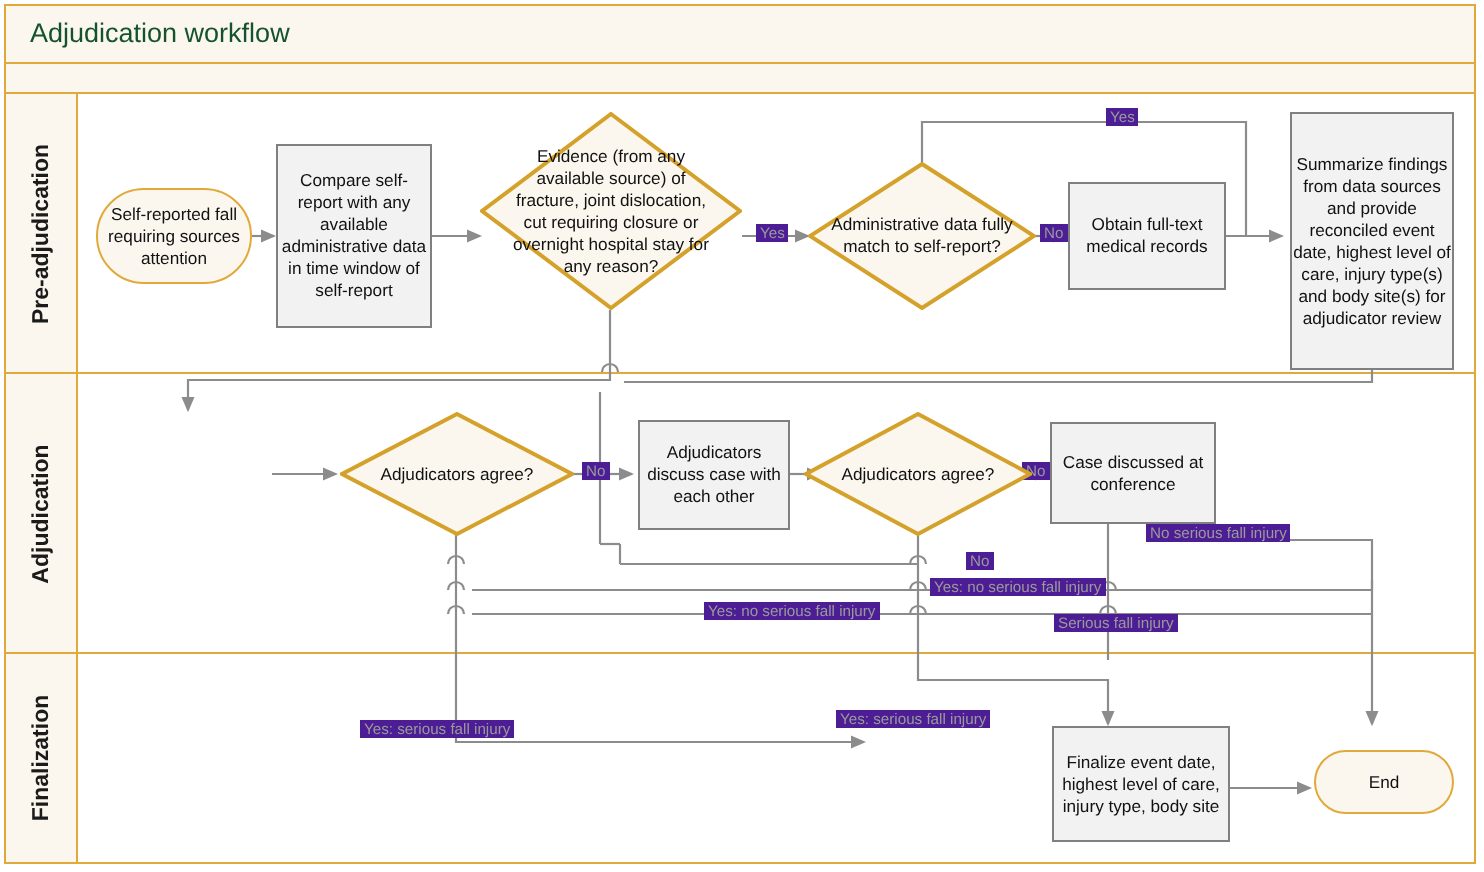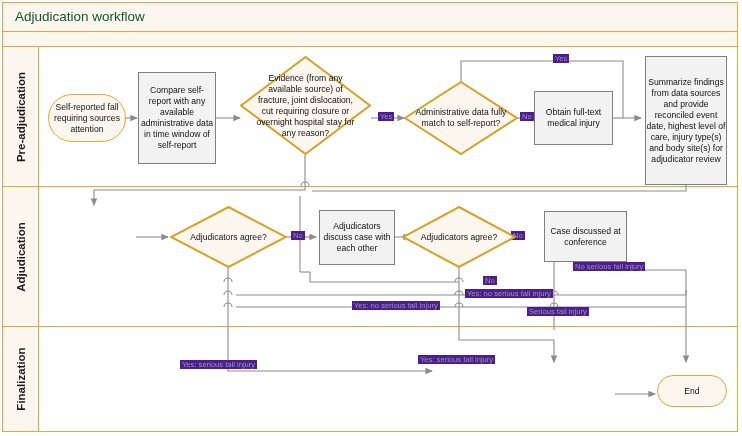--- a/index.html
+++ b/index.html
@@ -150,21 +150,21 @@
   </div>
 
   <div class="dia-wrap" style="left:404px;top:81px;width:114px;height:74px;">
     <svg width="114" height="74" viewBox="0 0 114 74" xmlns="http://www.w3.org/2000/svg">
       <polygon points="57,1 113,37 57,73 1,37" fill="#FCF7EE" stroke="#D4A12A" stroke-width="2"></polygon>
     </svg>
     <div class="dia-txt">Administrative data fully match to self-report?</div>
   </div>
 
   <div class="node proc" style="left:534px;top:91px;width:79px;height:54px;">
-    <span>Obtain full-text medical injury</span>
+    <span>Obtain full-text medical records</span>
   </div>
 
   <div class="node proc" style="left:645px;top:56px;width:82px;height:129px;">
     <span>Summarize findings from data sources and provide reconciled event date, highest level of care, injury type(s) and body site(s) for adjudicator review</span>
   </div>
 
 
   <div class="dia-wrap" style="left:170px;top:206px;width:117px;height:62px;">
     <svg width="117" height="62" viewBox="0 0 117 62" xmlns="http://www.w3.org/2000/svg">
       <polygon points="58.5,1 116,31 58.5,61 1,31" fill="#FCF7EE" stroke="#D4A12A" stroke-width="2"></polygon>
@@ -176,24 +176,27 @@
     <span>Adjudicators discuss case with each other</span>
   </div>
 
   <div class="dia-wrap" style="left:402px;top:206px;width:114px;height:62px;">
     <svg width="114" height="62" viewBox="0 0 114 62" xmlns="http://www.w3.org/2000/svg">
       <polygon points="57,1 113,31 57,61 1,31" fill="#FCF7EE" stroke="#D4A12A" stroke-width="2"></polygon>
     </svg>
     <div class="dia-txt">Adjudicators agree?</div>
   </div>
 
-  <div class="node proc" style="left:544px;top:211px;width:83px;height:51px;">
+  <div class="node proc" style="left:525px;top:211px;width:83px;height:51px;">
     <span>Case discussed at conference</span>
   </div>
 
+  <div class="node proc" style="left:526px;top:363px;width:89px;height:58px;">
+    <span>Finalize event date, highest level of care, injury type, body site</span>
+  </div>
 
   <div class="node term" style="left:657px;top:375px;width:70px;height:32px;">
     <span>End</span>
   </div>
 
   <div class="lbl" style="left:378px;top:112px;">Yes</div>
   <div class="lbl" style="left:553px;top:54px;">Yes</div>
   <div class="lbl" style="left:520px;top:112px;">No</div>
   <div class="lbl" style="left:291px;top:231px;">No</div>
   <div class="lbl" style="left:511px;top:231px;">No</div>

